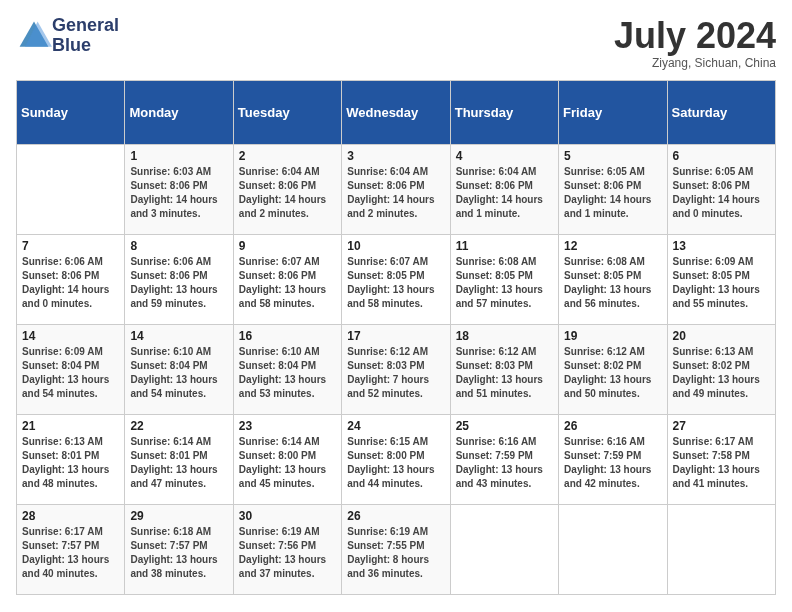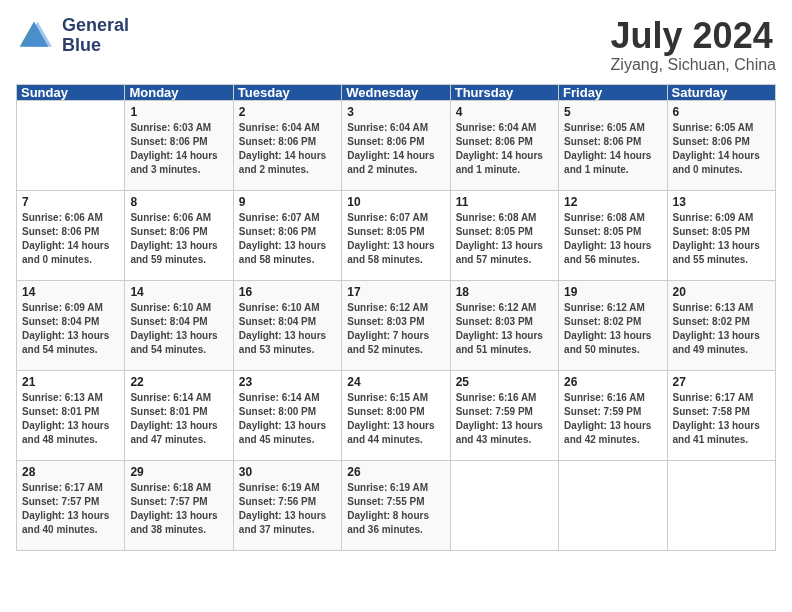--- a/index.html
+++ b/index.html
@@ -12,55 +12,56 @@
     }
     .header {
       display: flex;
       justify-content: space-between;
       align-items: flex-start;
       margin-bottom: 10px;
     }
     .logo {
       display: flex;
       align-items: center;
-      gap: 10px;
+      gap: 0;
     }
     .logo-text {
       font-size: 18px;
       font-weight: bold;
       color: #2c3e6b;
       line-height: 1.1;
     }
     .logo-icon {
       width: 36px;
       height: 36px;
     }
     .title-block {
+      text-align: right;
     }
     .month-year {
       font-size: 36px;
       font-weight: bold;
       color: #333;
       line-height: 1.1;
     }
     .location {
-      font-size: 16px;
+      font-size: 12px;
       color: #555;
     }
     table {
       width: 100%;
       border-collapse: collapse;
       table-layout: fixed;
     }
     thead tr th {
       background: #2255a0;
       color: #fff;
       font-size: 13px;
       font-weight: bold;
-      padding: 0 4px;
+      padding: 24px 4px;
       text-align: left;
       border: 1px solid #ccc;
     }
     tbody tr td {
       vertical-align: top;
       border: 1px solid #ccc;
       padding: 4px 5px;
       font-size: 10.5px;
       color: #333;
       height: 90px;

